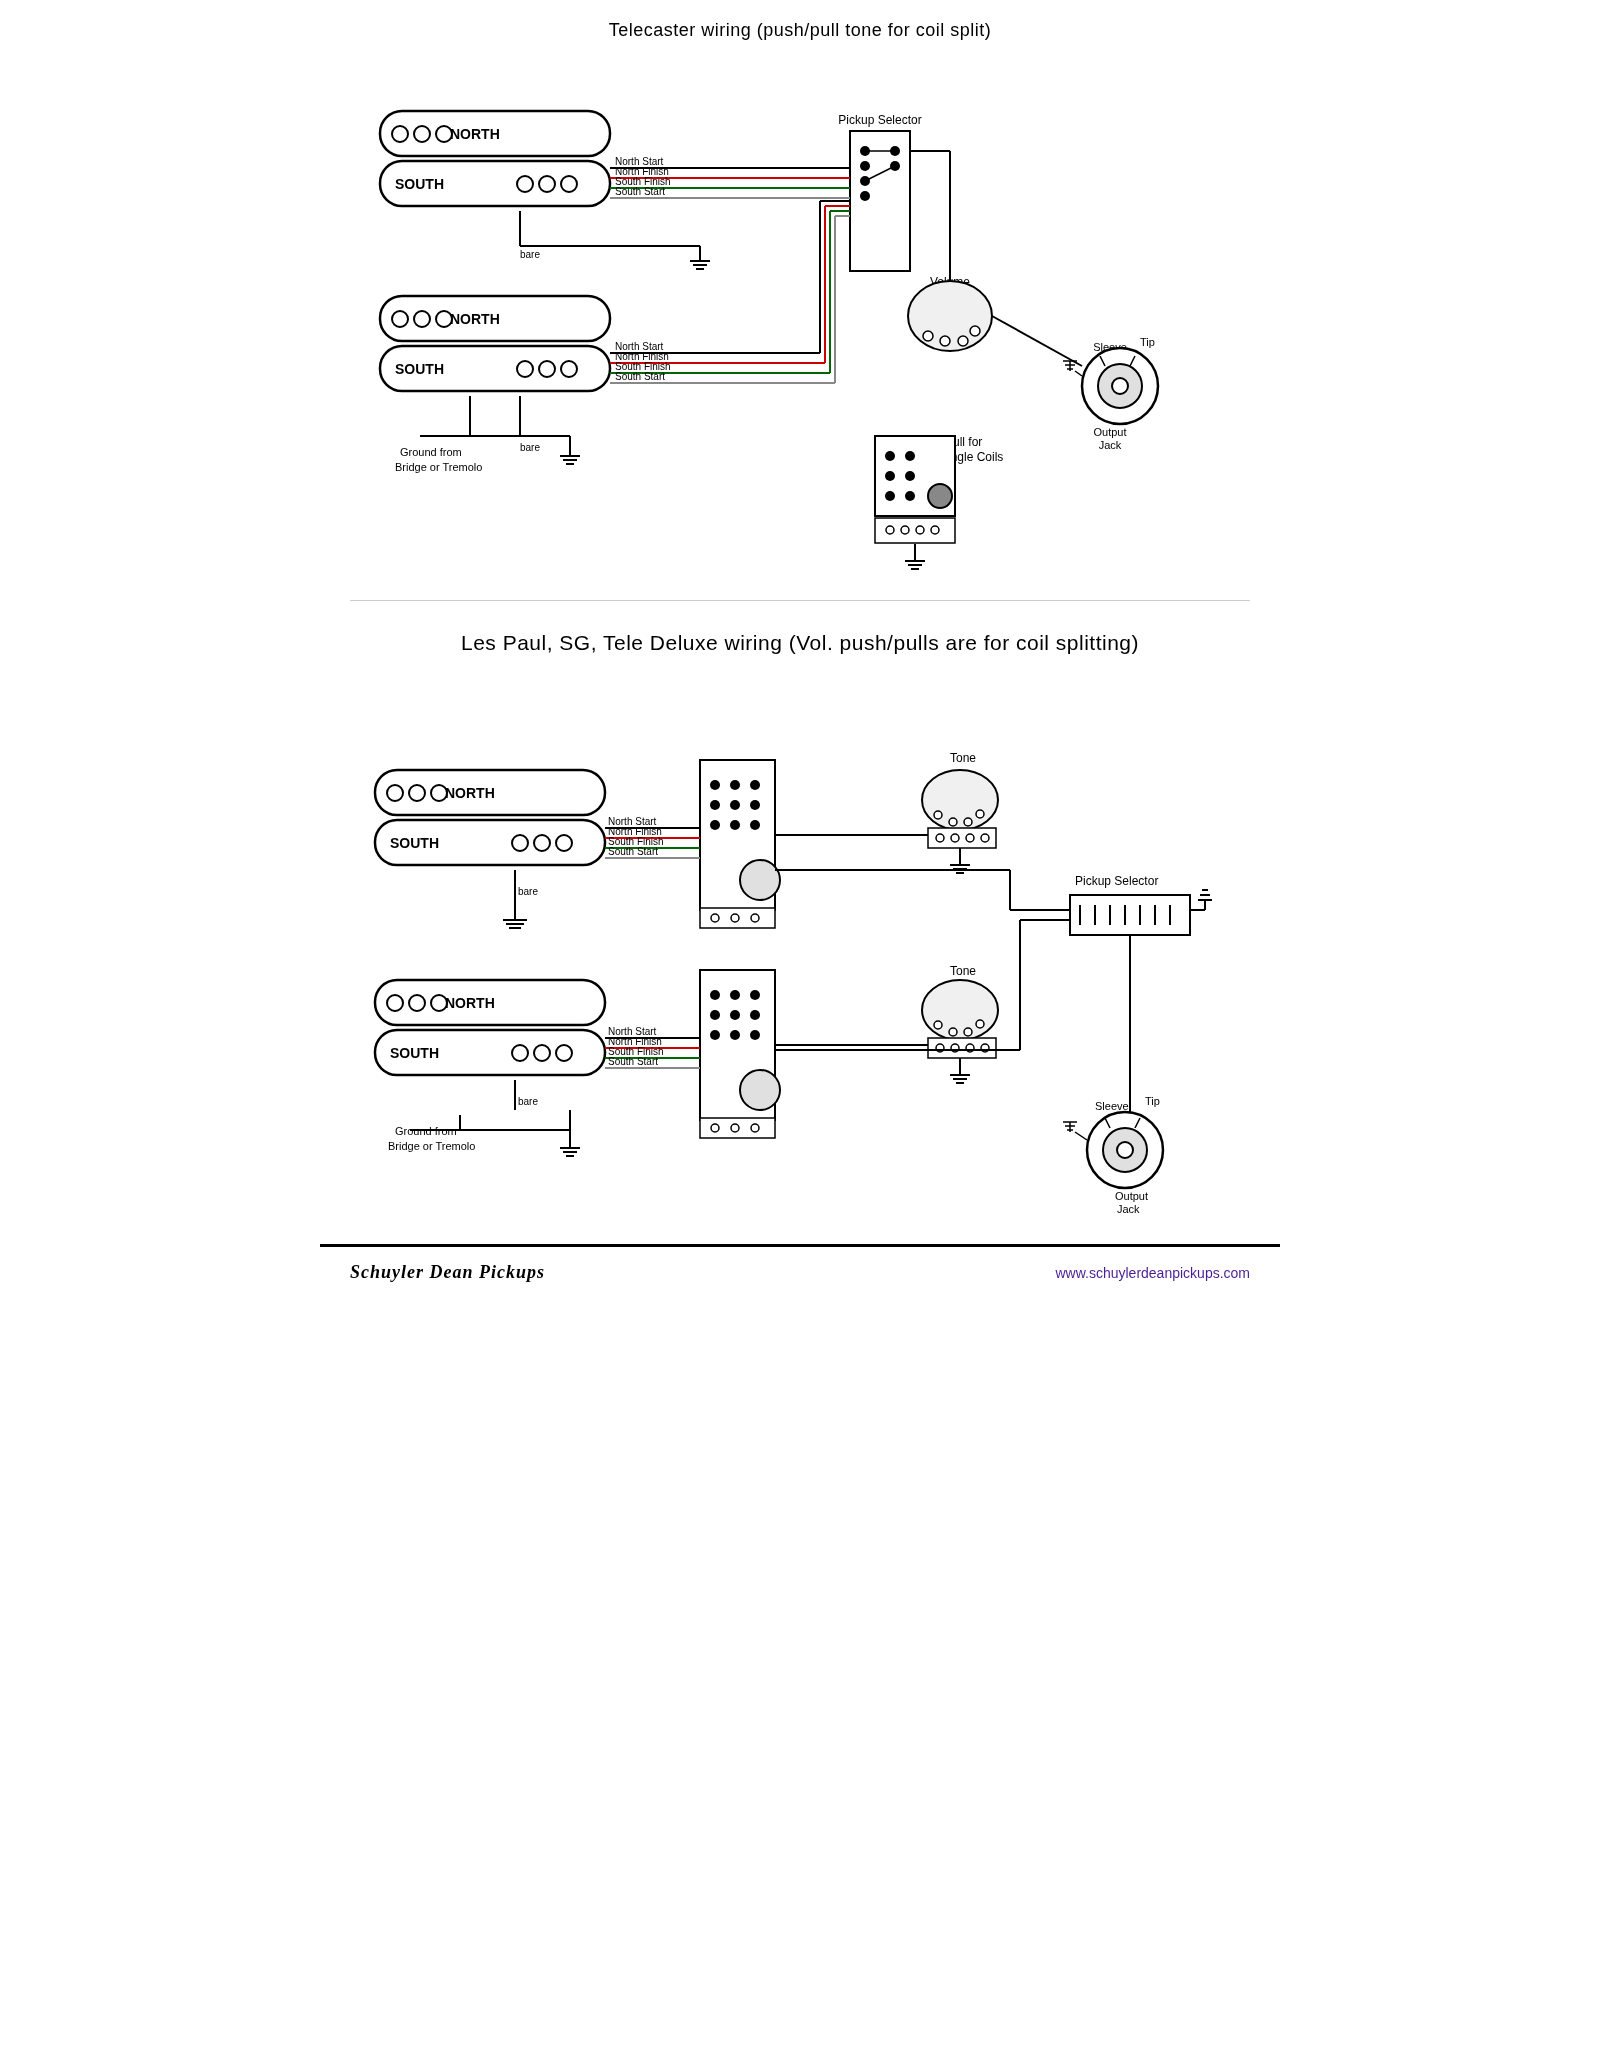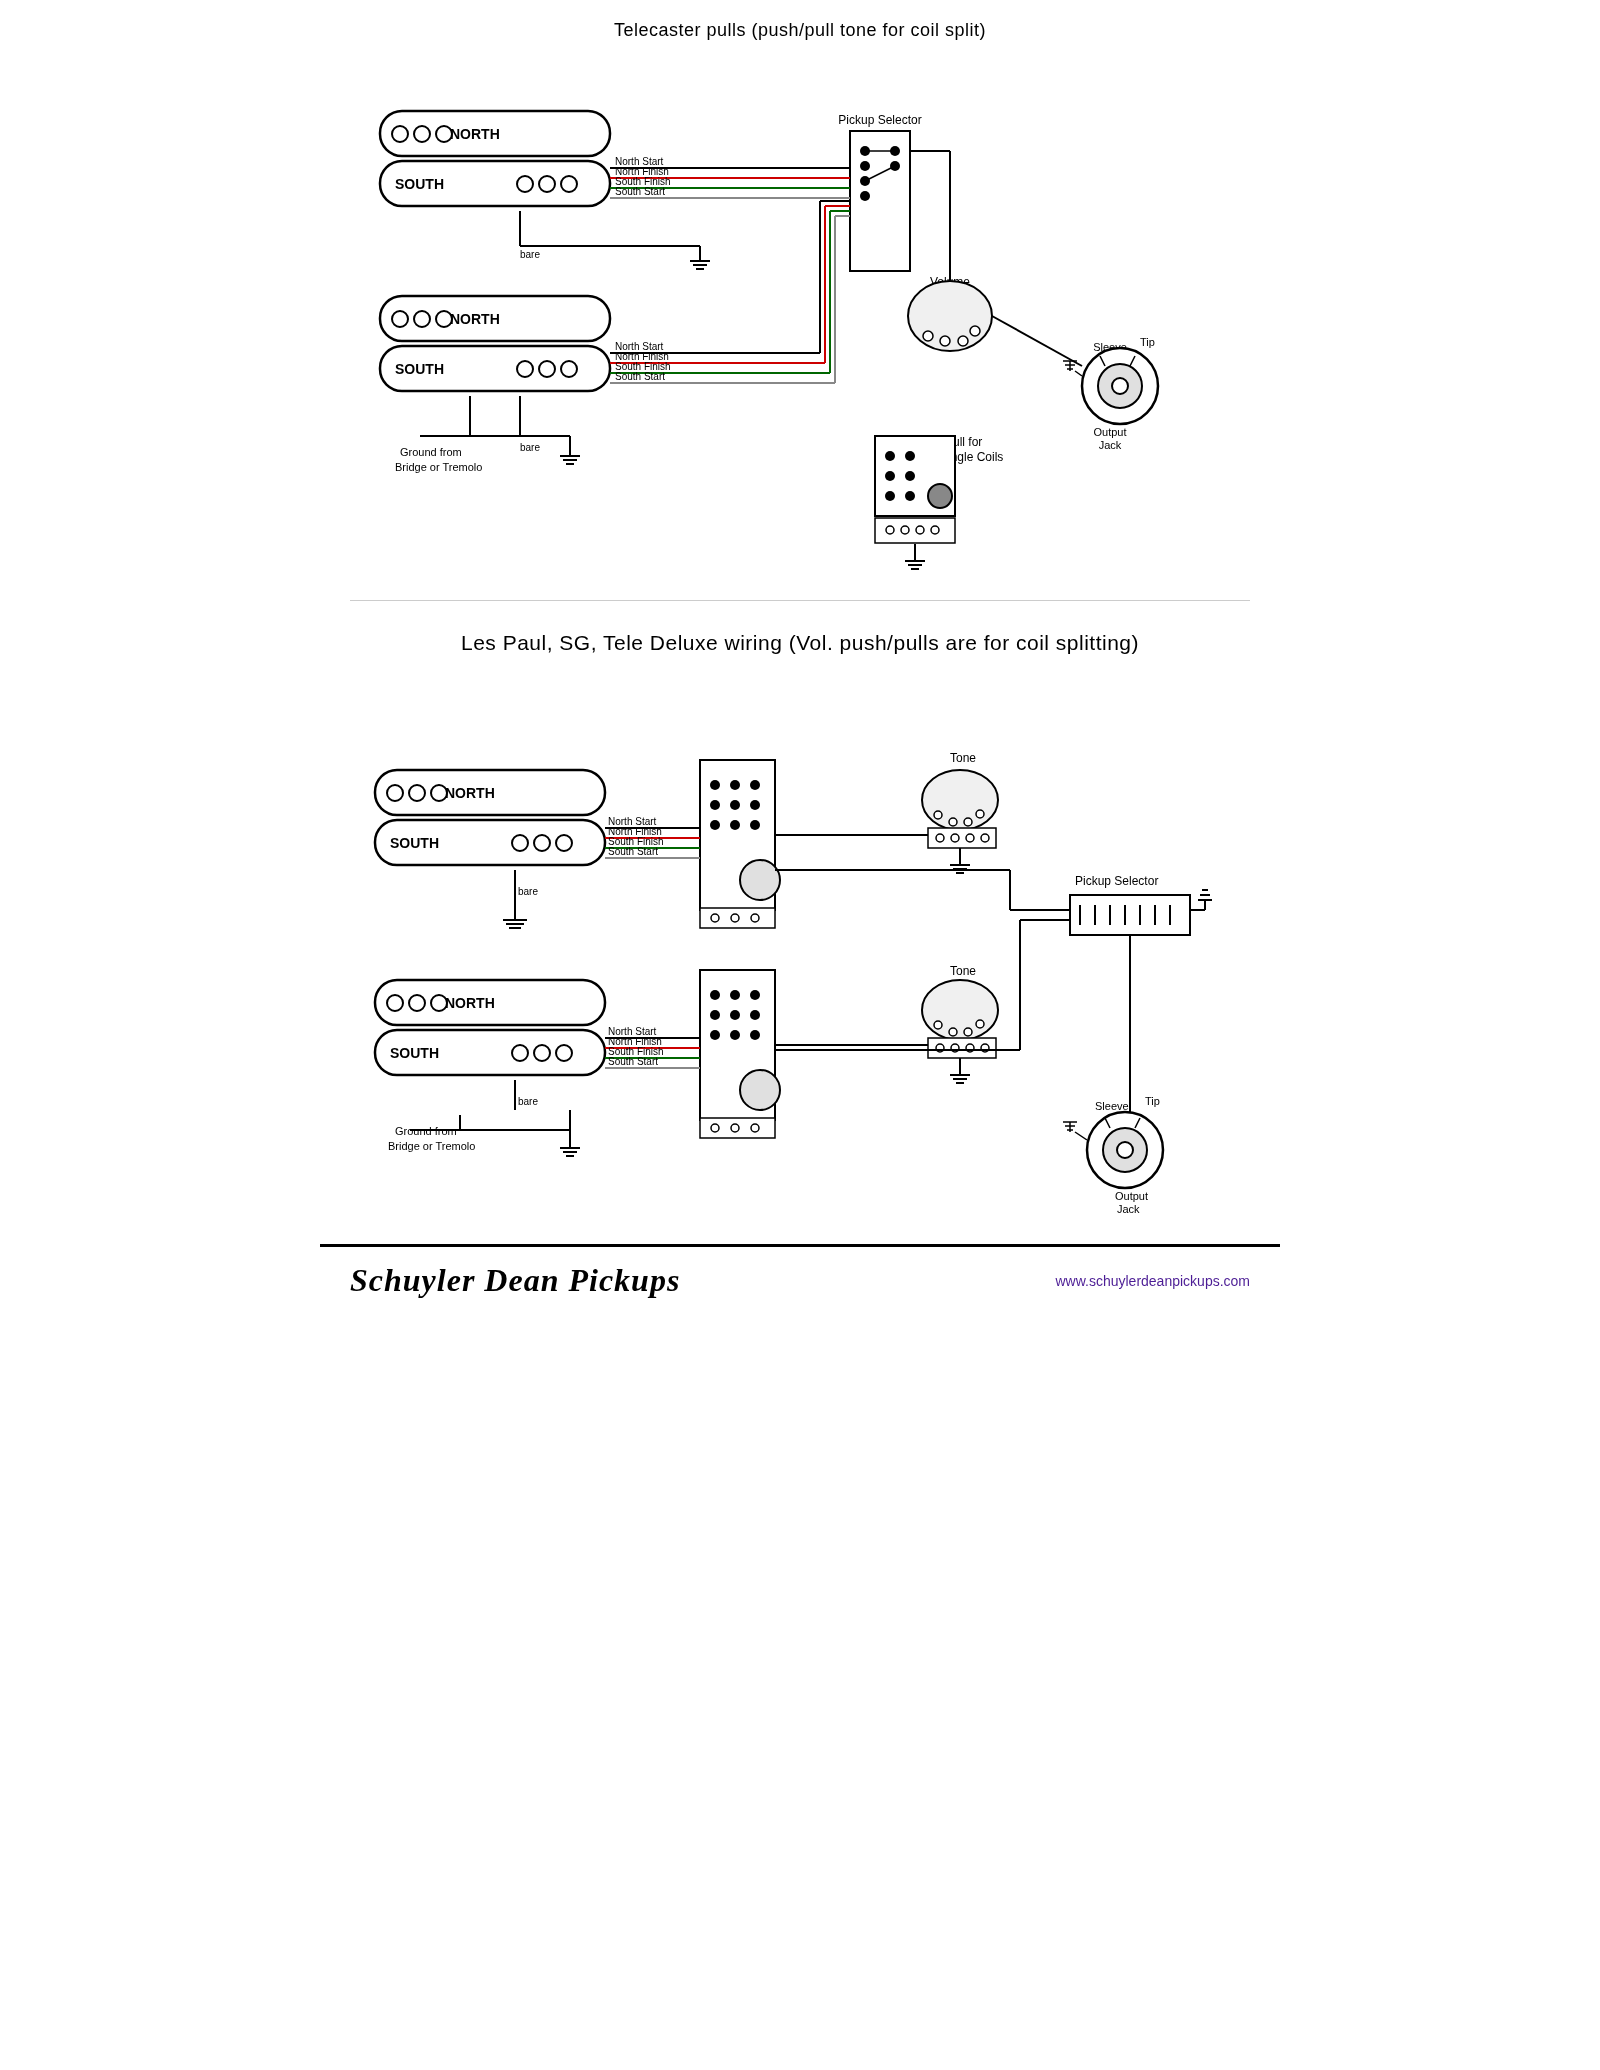--- a/index.html
+++ b/index.html
@@ -65,21 +65,21 @@
       width: 900px;
       margin: 20px auto;
     }
   </style>
 </head>
 <body>
 
 <div class="page-container">
 
   <div>
-    <h1 class="diagram-title">Telecaster pulls (push/pull tone for coil split)</h1>
+    <h1 class="diagram-title">Telecaster wiring (push/pull tone for coil split)</h1>
 
     <div class="svg-container">
       <svg width="900" height="520" viewBox="0 0 900 520" xmlns="http://www.w3.org/2000/svg">
 
         <rect x="60" y="55" width="230" height="45" rx="22" ry="22" fill="white" stroke="black" stroke-width="2.5"></rect>
         <text x="130" y="83" font-size="14" font-weight="bold" font-family="Arial">NORTH</text>
         <circle cx="80" cy="78" r="8" fill="white" stroke="black" stroke-width="2"></circle>
         <circle cx="102" cy="78" r="8" fill="white" stroke="black" stroke-width="2"></circle>
         <circle cx="124" cy="78" r="8" fill="white" stroke="black" stroke-width="2"></circle>
 
@@ -439,17 +439,17 @@
         <line x1="750" y1="452" x2="750" y2="462" stroke="black" stroke-width="1.5"></line>
         <line x1="743" y1="452" x2="757" y2="452" stroke="black" stroke-width="1.5"></line>
         <line x1="745" y1="456" x2="755" y2="456" stroke="black" stroke-width="1.5"></line>
         <line x1="747" y1="460" x2="753" y2="460" stroke="black" stroke-width="1.5"></line>
 
       </svg>
     </div>
   </div>
 
   <div class="footer">
-    <div class="footer-brand" style="font-family: 'Times New Roman', serif; font-style: italic; font-size: 32px; font-weight: bold; letter-spacing: 1px;">Schuyler Dean Pickups</div>
+    <div class="footer-brand" style="font-family: 'Times New Roman', serif; font-style: italic; font-size: 18px; font-weight: bold; letter-spacing: 1px;">Schuyler Dean Pickups</div>
     <div class="footer-url">www.schuylerdeanpickups.com</div>
   </div>
 
 </div>
 
 </body></html>

